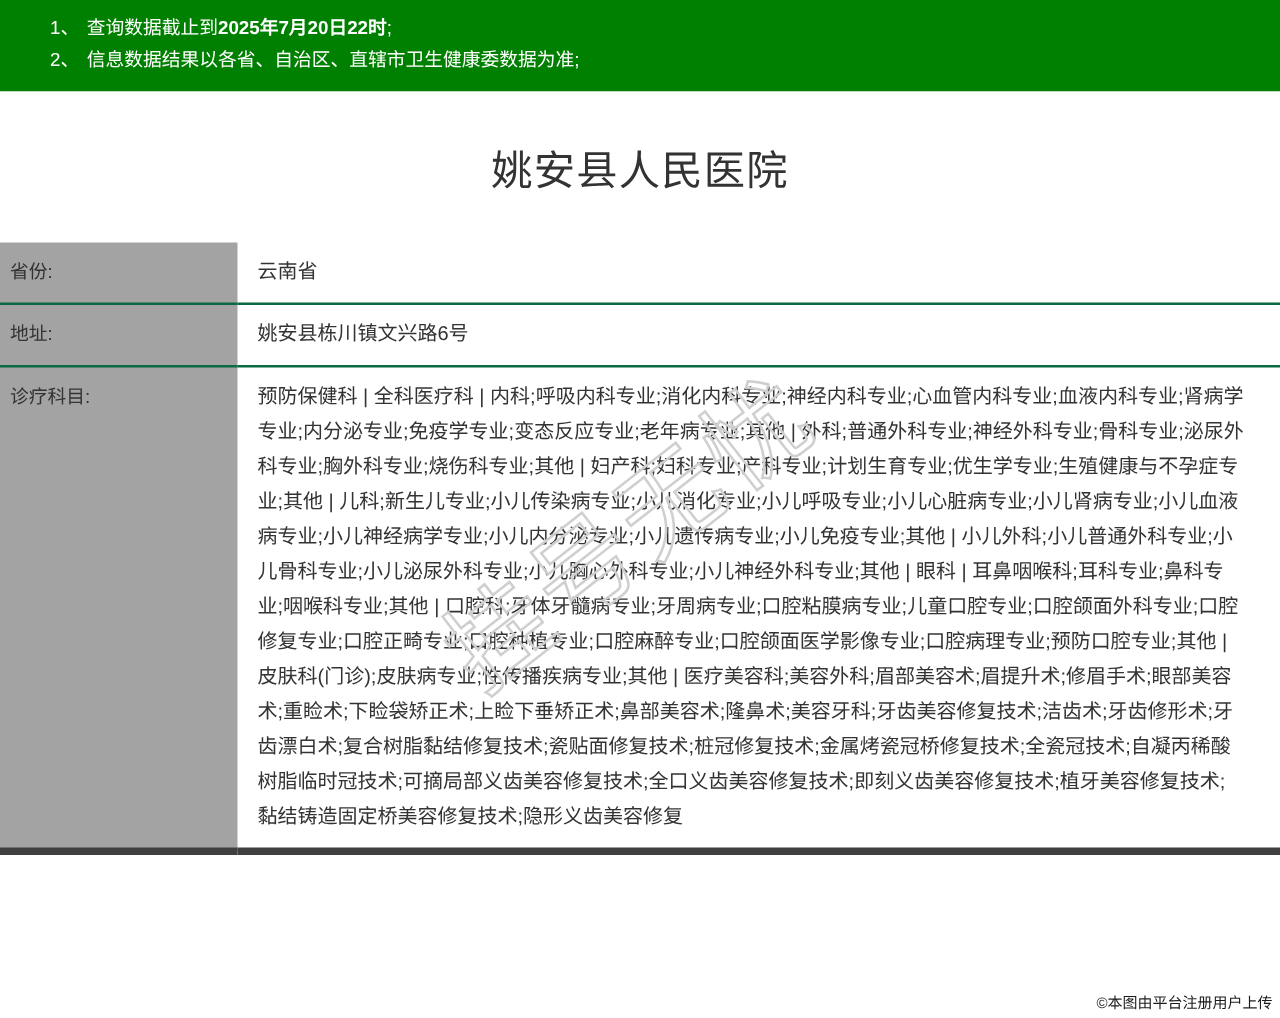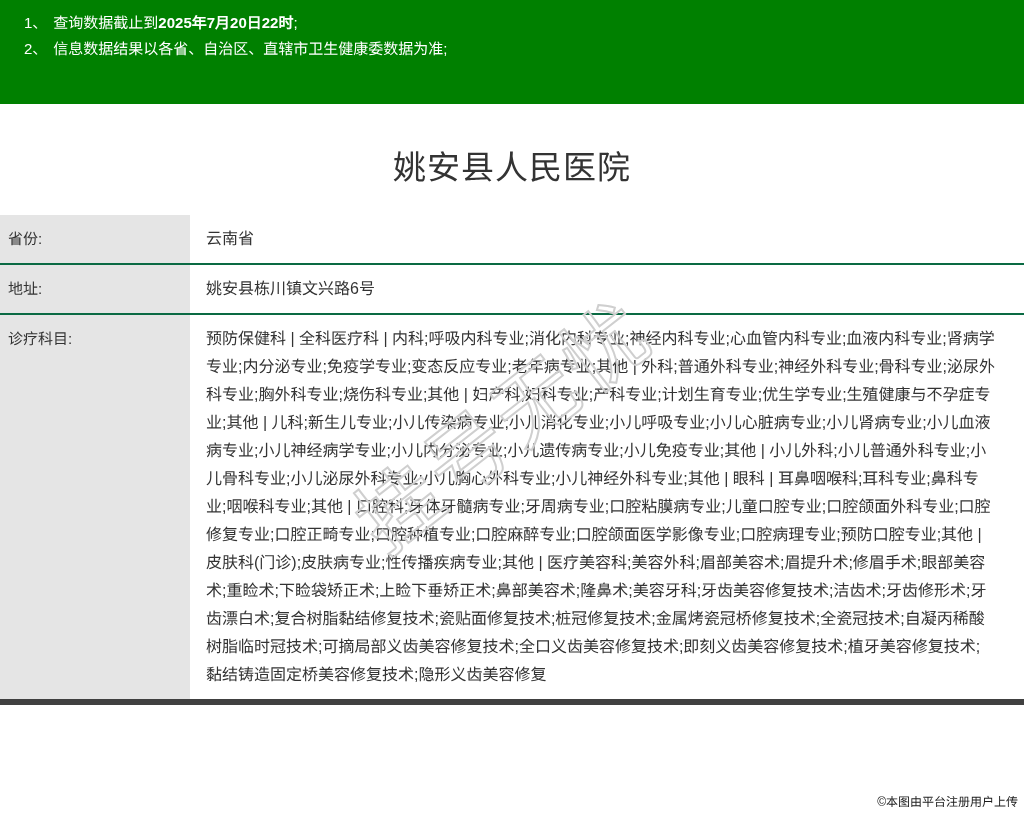--- a/index.html
+++ b/index.html
@@ -11,34 +11,34 @@
     background: #ffffff;
     font-family: "Liberation Sans", sans-serif;
     color: #333;
     overflow: hidden;
   }
 
   
   .notice-bar {
     background: #008000;
     color: #ffffff;
-    padding: 10px 20px 12px 24px;
-    height: 104px;
+    padding: 10px 20px 12px 40px;
+    height: 73px;
   }
   .notice-line {
     font-size: 15px;
     line-height: 26px;
     white-space: nowrap;
   }
   .notice-line .num { margin-right: 6px; }
   .notice-line .b { font-weight: 700; }
 
   
   .page-title {
-    margin: 37px 0 26px 0;
+    margin: 37px 0 36px 0;
     text-align: center;
     font-size: 33px;
     font-weight: 400;
     color: #333333;
     letter-spacing: 1px;
   }
 
   
   .info-table {
     width: 100%;
@@ -46,21 +46,21 @@
     table-layout: fixed;
   }
   .info-table tr { border-bottom: 2px solid #0a6a43; }
   .info-table tr.last { border-bottom: 6px solid #404040; }
   .info-table td {
     vertical-align: top;
     padding: 10px 8px;
   }
   td.cell-label {
     width: 190px;
-    background: #e5e5e5;
+    background: #a3a3a3;
     font-size: 15px;
     line-height: 28px;
     color: #333;
   }
   td.cell-value {
     font-size: 16px;
     line-height: 28px;
     color: #333;
     padding-left: 16px;
     padding-right: 28px;

